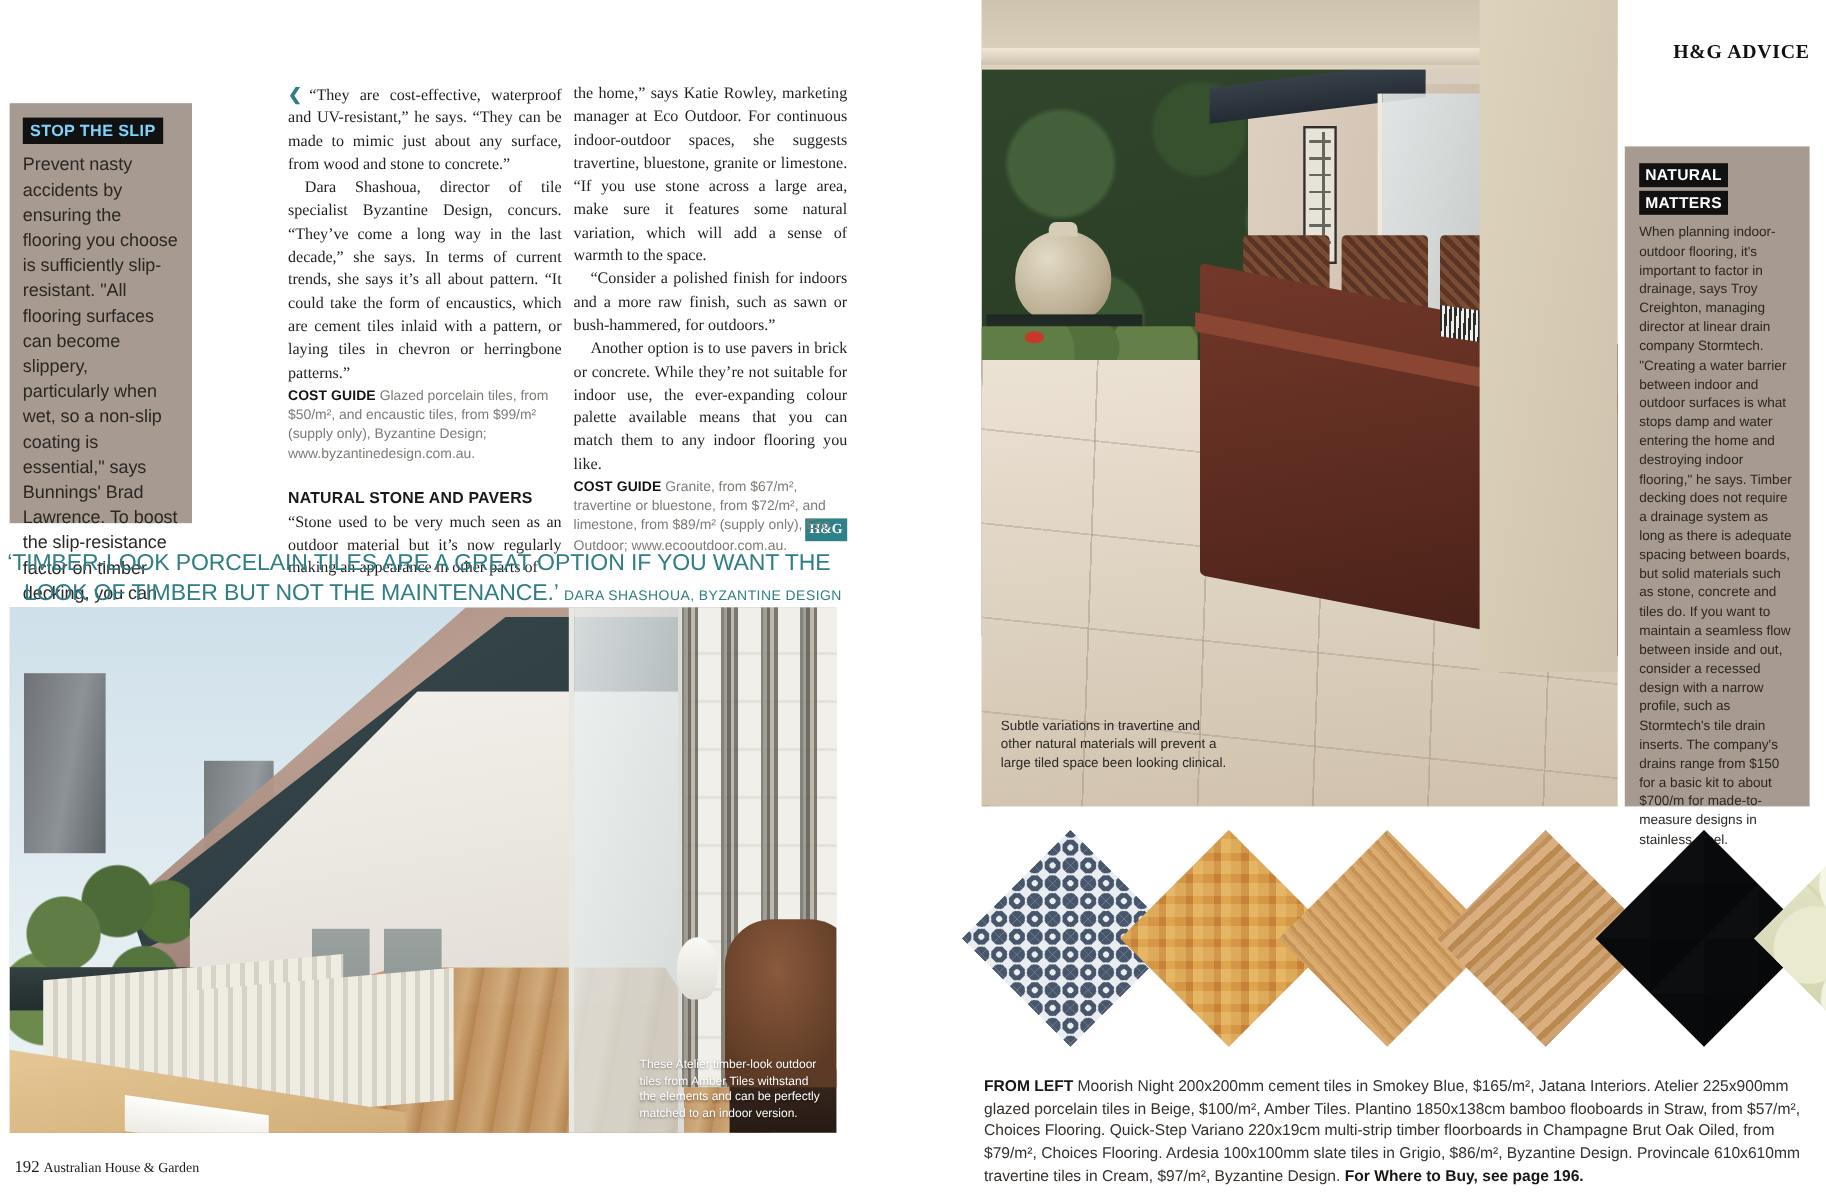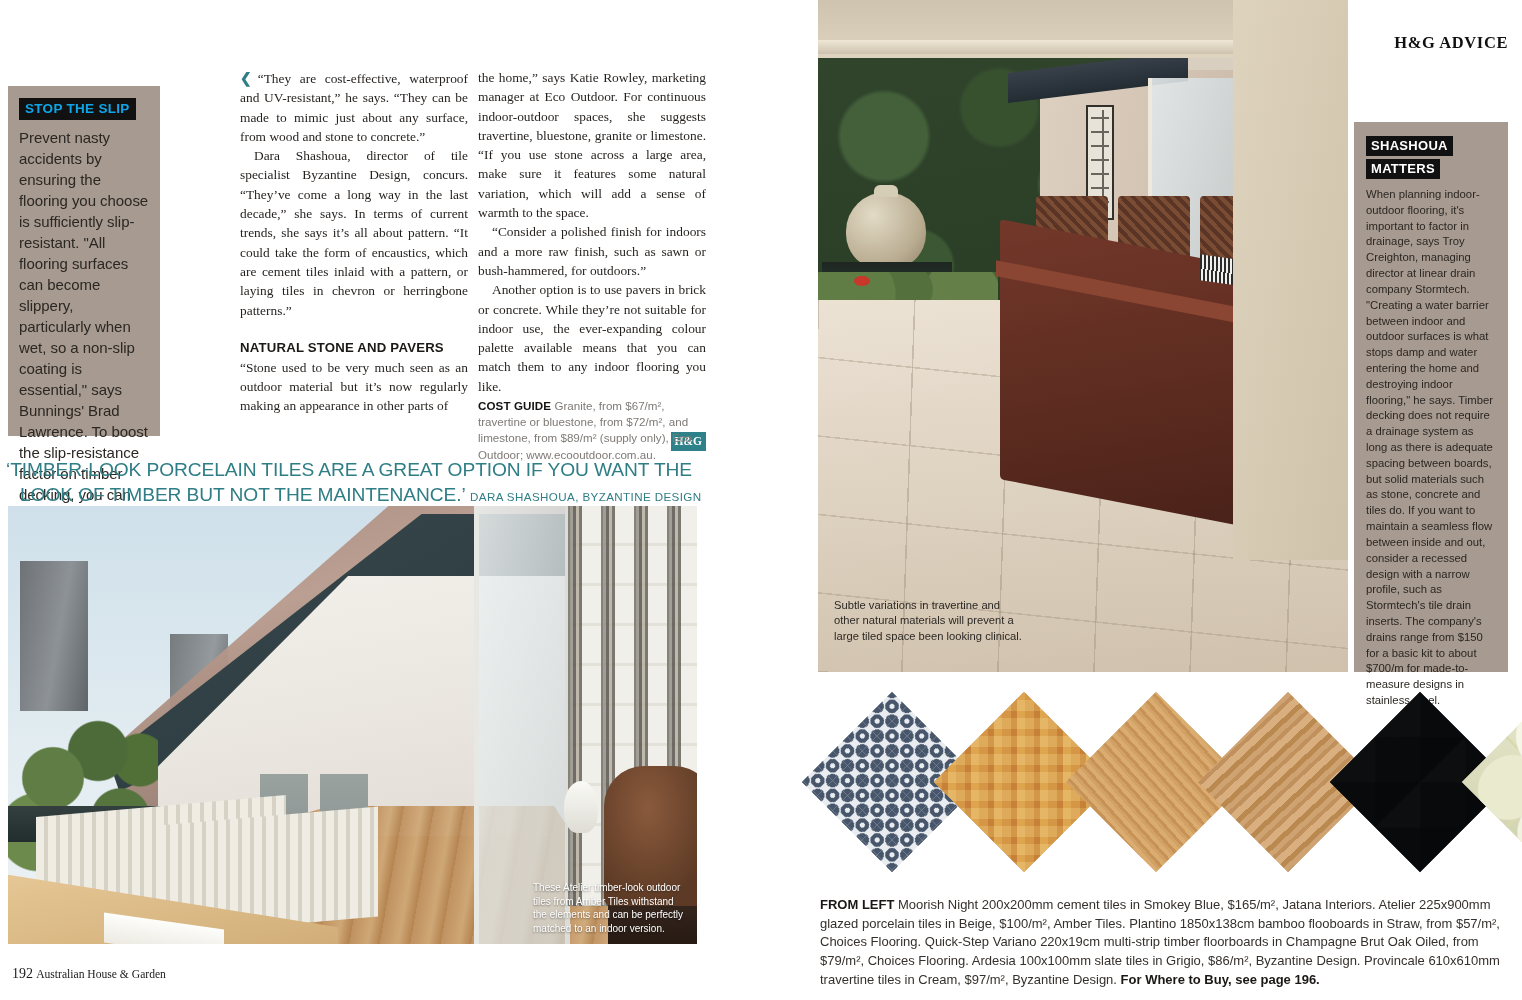--- a/index.html
+++ b/index.html
@@ -14,21 +14,21 @@
   
   .left-page { position:absolute; left:0; top:0; width:760px; height:1000px; background:#fff; }
 
   
   .sidebar-box {
     position:absolute; left:8px; top:86px; width:152px; height:350px;
     background:#a79a90;
     padding:12px 11px 10px 11px;
   }
   .sidebar-head {
-    display:inline-block; background:#111; color:#0ea5e9;
+    display:inline-block; background:#111; color:#7dd3fc;
     font-weight:bold; font-size:13.5px; letter-spacing:.3px;
     padding:3px 6px 4px 6px; margin-bottom:7px;
   }
   .sidebar-body {
     font-size:15px; line-height:1.40; color:#2b2723; letter-spacing:-.05px;
   }
 
   
   .col { position:absolute; top:68px; width:228px; }
   .col-1 { left:240px; }
@@ -322,20 +322,23 @@
     <div class="sidebar-box">
       <div class="sidebar-head">STOP THE SLIP</div>
       <div class="sidebar-body">Prevent nasty accidents by ensuring the flooring you choose is sufficiently slip-resistant. "All flooring surfaces can become slippery, particularly when wet, so a non-slip coating is essential," says Bunnings' Brad Lawrence. To boost the slip-resistance factor on timber decking, you can apply a lightly textured anti-slip topcoat, such as Sikkens Cetol Deck Slip Resistant. DTA Domestic Anti Slip does the job for glossy ceramics and mosaic tiles. For around the pool, be sure to choose a material that has been specifically rated for wet areas.</div>
     </div>
 
     <div class="col col-1">
       <div class="serif-body">
         <p><span class="arrow-mark">❮</span><span>“They are cost-effective, waterproof and UV-resistant,” he says. “They can be made to mimic just about any surface, from wood and stone to concrete.”</span></p>
         <p>Dara Shashoua, director of tile specialist Byzantine Design, concurs. “They’ve come a long way in the last decade,” she says. In terms of current trends, she says it’s all about pattern. “It could take the form of encaustics, which are cement tiles inlaid with a pattern, or laying tiles in chevron or herringbone patterns.”</p>
       </div>
+      <div class="cost-guide">
+        <b>COST GUIDE</b><span> Glazed porcelain tiles, from $50/m², and encaustic tiles, from $99/m² (supply only), Byzantine Design; www.byzantinedesign.com.au.</span>
+      </div>
       <div class="sub-head">NATURAL STONE AND PAVERS</div>
       <div class="serif-body">“Stone used to be very much seen as an outdoor material but it’s now regularly making an appearance in other parts of</div>
     </div>
 
     <div class="col col-2">
       <div class="serif-body">
         <p>the home,” says Katie Rowley, marketing manager at Eco Outdoor. For continuous indoor-outdoor spaces, she suggests travertine, bluestone, granite or limestone. “If you use stone across a large area, make sure it features some natural variation, which will add a sense of warmth to the space.</p>
         <p>“Consider a polished finish for indoors and a more raw finish, such as sawn or bush-hammered, for outdoors.”</p>
         <p>Another option is to use pavers in brick or concrete. While they’re not suitable for indoor use, the ever-expanding colour palette available means that you can match them to any indoor flooring you like.</p>
       </div>
@@ -412,21 +415,21 @@
     <div class="r-pot"></div>
     <div class="r-ceiling"></div>
     <div class="r-beam"></div>
     <div class="r-wallright"></div>
   </div>
 
   <div class="cap-right">Subtle variations in travertine and other natural materials will prevent a large tiled space been looking clinical.</div>
 
   <div class="drain-box">
     <div>
-      <span class="drain-head-line">SHASHOUA</span><br>
+      <span class="drain-head-line">NATURAL</span><br>
       <span class="drain-head-line">MATTERS</span>
     </div>
     <div class="drain-body">When planning indoor-outdoor flooring, it's important to factor in drainage, says Troy Creighton, managing director at linear drain company Stormtech. "Creating a water barrier between indoor and outdoor surfaces is what stops damp and water entering the home and destroying indoor flooring," he says. Timber decking does not require a drainage system as long as there is adequate spacing between boards, but solid materials such as stone, concrete and tiles do. If you want to maintain a seamless flow between inside and out, consider a recessed design with a narrow profile, such as Stormtech's tile drain inserts. The company's drains range from $150 for a basic kit to about $700/m for made-to-measure designs in stainless steel.</div>
   </div>
 
   <div class="tiles">
     <div class="tile" style="left:8px;">
       <div class="tile-inner" style="
         background:#e9edf1;
         background-image:

